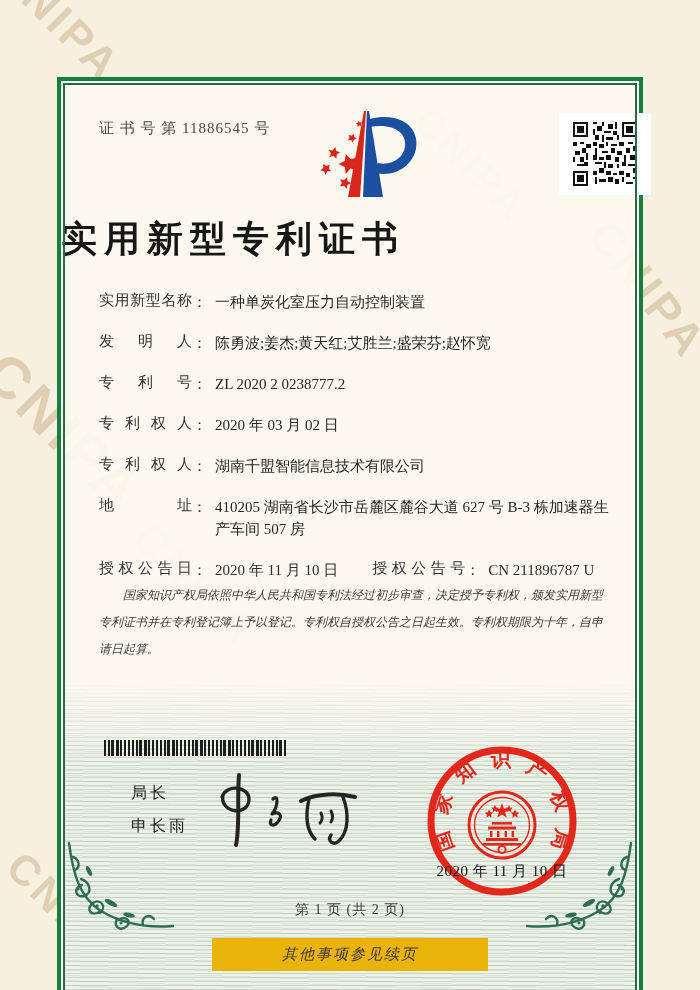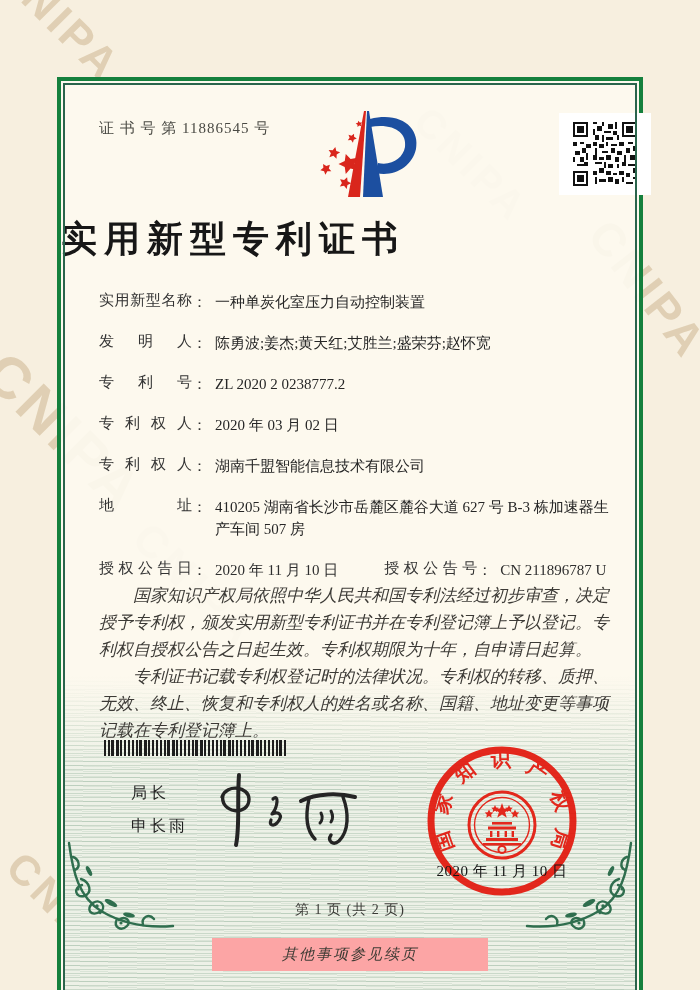--- a/index.html
+++ b/index.html
@@ -70,25 +70,25 @@
   .fields { position:absolute; left:38px; right:26px; top:210px; z-index:2; }
   .frow { display:flex; margin-bottom:19px; line-height:22px; font-size:15px; }
   .flabel {
     display:inline-block; width:93px; flex:0 0 93px;
     text-align:justify; text-align-last:justify; color:#333;font-family:Liberation Mono, monospace;
   }
   .fcolon { flex:0 0 auto; margin-right:8px; }
   .fvalue { flex:1 1 auto; max-width:415px; color:#262626; }
   .grant-row { display:flex; font-size:15px; line-height:22px; margin-top:2px; }
   .gpair { display:flex; }
-  .gpair.second { margin-left:46px; }
+  .gpair.second { margin-left:34px; }
   
   .paras { position:absolute; left:38px; right:28px; top:501px; z-index:2; }
   .paras p {
-    font-size:17px; line-height:27px; text-indent:2em;
+    font-size:12px; line-height:27px; text-indent:2em;
     color:#3c3a36; font-style:italic;
   }
   
   .barcode {
     position:absolute; left:43px; top:659px; width:182px; height:16px; z-index:2;
     background-image:
       repeating-linear-gradient(90deg,#1d1d1d 0 2px,transparent 2px 4px),
       repeating-linear-gradient(90deg,#1d1d1d 0 1px,transparent 1px 7px),
       repeating-linear-gradient(90deg,rgba(255,255,255,0.55) 0 1px,transparent 1px 11px);
   }
@@ -106,21 +106,21 @@
   .page-info {
     position:absolute; left:0; right:0; top:820px;
     text-align:center; font-size:14px; color:#3a3a36; z-index:4; letter-spacing:1px;
   }
   .ornament { position:absolute; width:112px; height:92px; z-index:2; }
   .ornament.left { left:2px; top:760px; }
   .ornament.right { right:2px; top:760px; transform:scaleX(-1); }
   
   .footer-note {
     position:absolute; left:212px; top:938px; width:276px; height:33px;
-    background:#fca5a5; z-index:2;
+    background:#eab308; z-index:2;
     display:flex; align-items:center; justify-content:center;
     font-size:15px; font-style:italic; color:#3d3b34; letter-spacing:2px;
   }
 </style>
 </head>
 <body>
 
 <span class="wm" style="left:-18px; top:-6px; font-size:44px;">CNIPA</span>
 <span class="wm" style="left:400px; top:142px; font-size:40px; color:rgba(189,160,114,0.22);">CNIPA</span>
 <span class="wm" style="left:568px; top:262px; font-size:46px; transform:rotate(52deg);">CNIPA</span>
@@ -271,21 +271,20 @@
       <div class="gpair second">
         <span class="flabel">授权公告号</span>
           <span class="fcolon">：</span>
         <span>CN 211896787 U</span>
       </div>
     </div>
   </div>
 
   <div class="paras">
     <p>国家知识产权局依照中华人民共和国专利法经过初步审查，决定授予专利权，颁发实用新型专利证书并在专利登记簿上予以登记。专利权自授权公告之日起生效。专利权期限为十年，自申请日起算。</p>
-    <p>专利证书记载专利权登记时的法律状况。专利权的转移、质押、无效、终止、恢复和专利权人的姓名或名称、国籍、地址变更等事项记载在专利登记簿上。</p>
   </div>
 
   <div class="barcode"></div>
 
   <svg class="ornament left" viewBox="0 0 112 92">
     <g stroke="#2f6e4e" fill="none" stroke-width="2.4" stroke-linecap="round">
       <path d="M6,2 C10,32 16,56 38,70 C60,83 86,87 110,85"></path>
       <path d="M38,70 C28,77 22,68 30,62 C38,57 44,66 37,72"></path>
       <path d="M18,38 C27,41 30,52 21,55 C12,57 10,46 19,44"></path>
       <path d="M54,78 C50,86 58,91 64,85 C69,80 62,74 56,79"></path>

